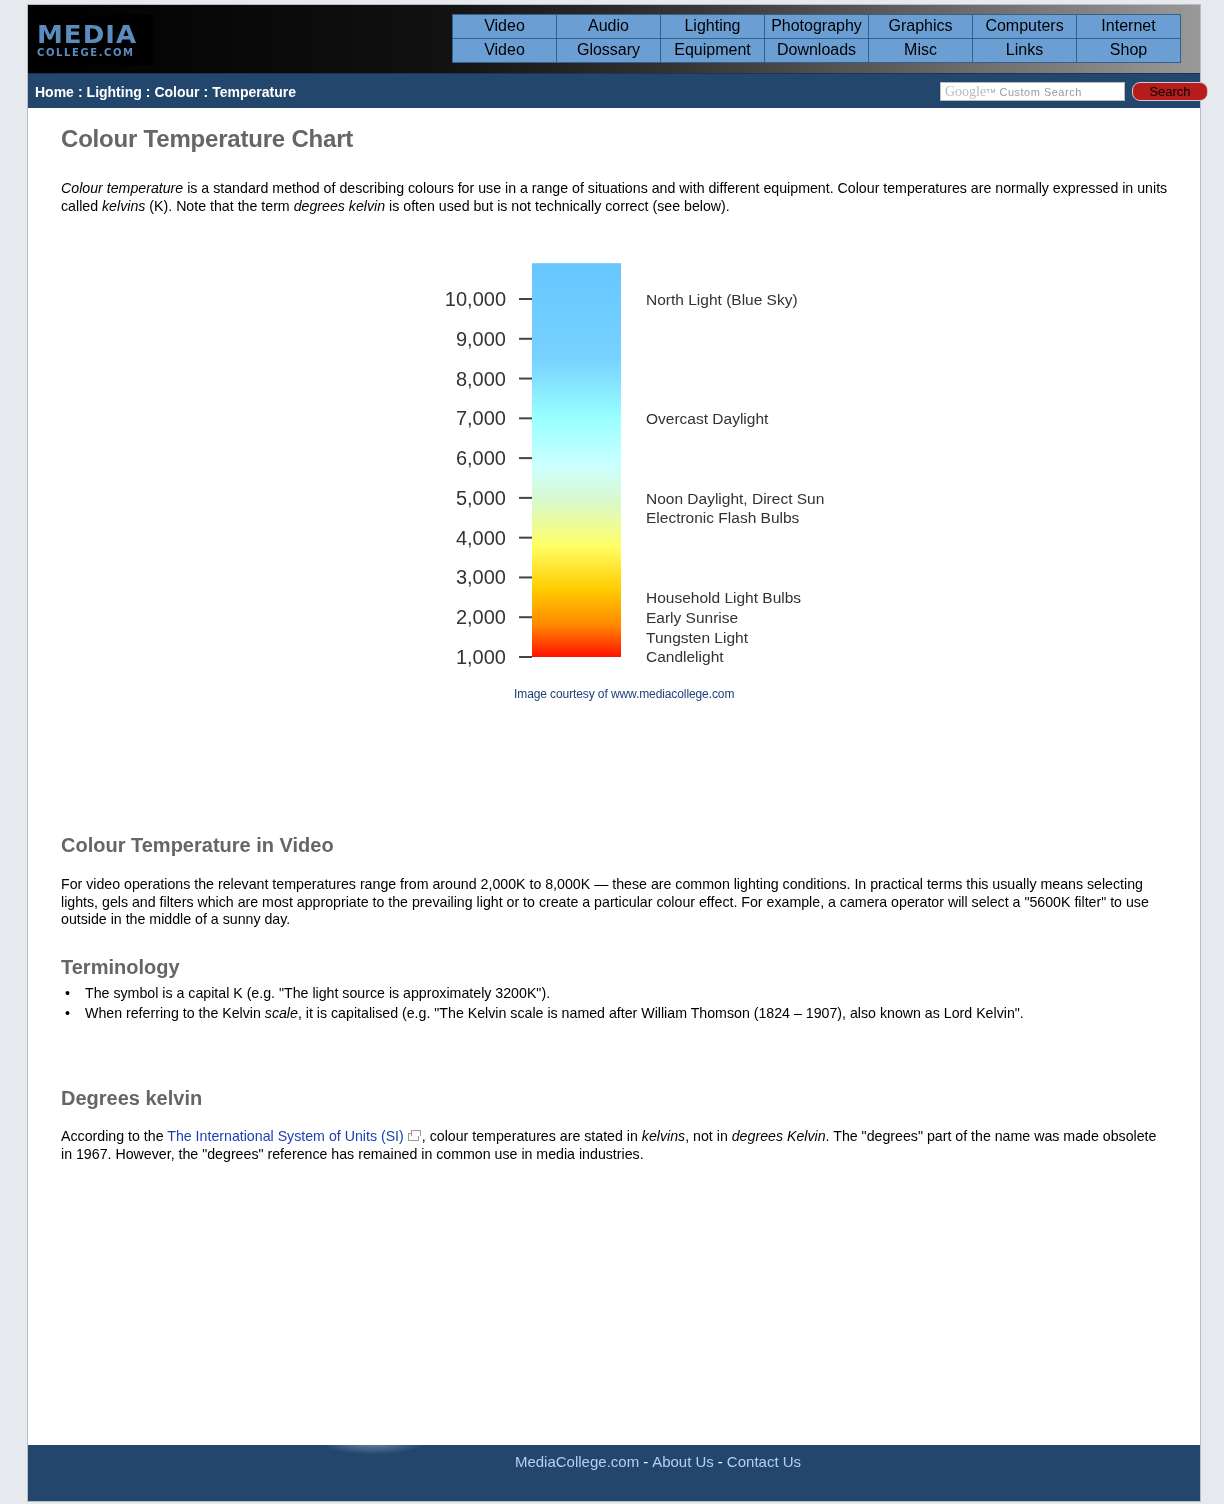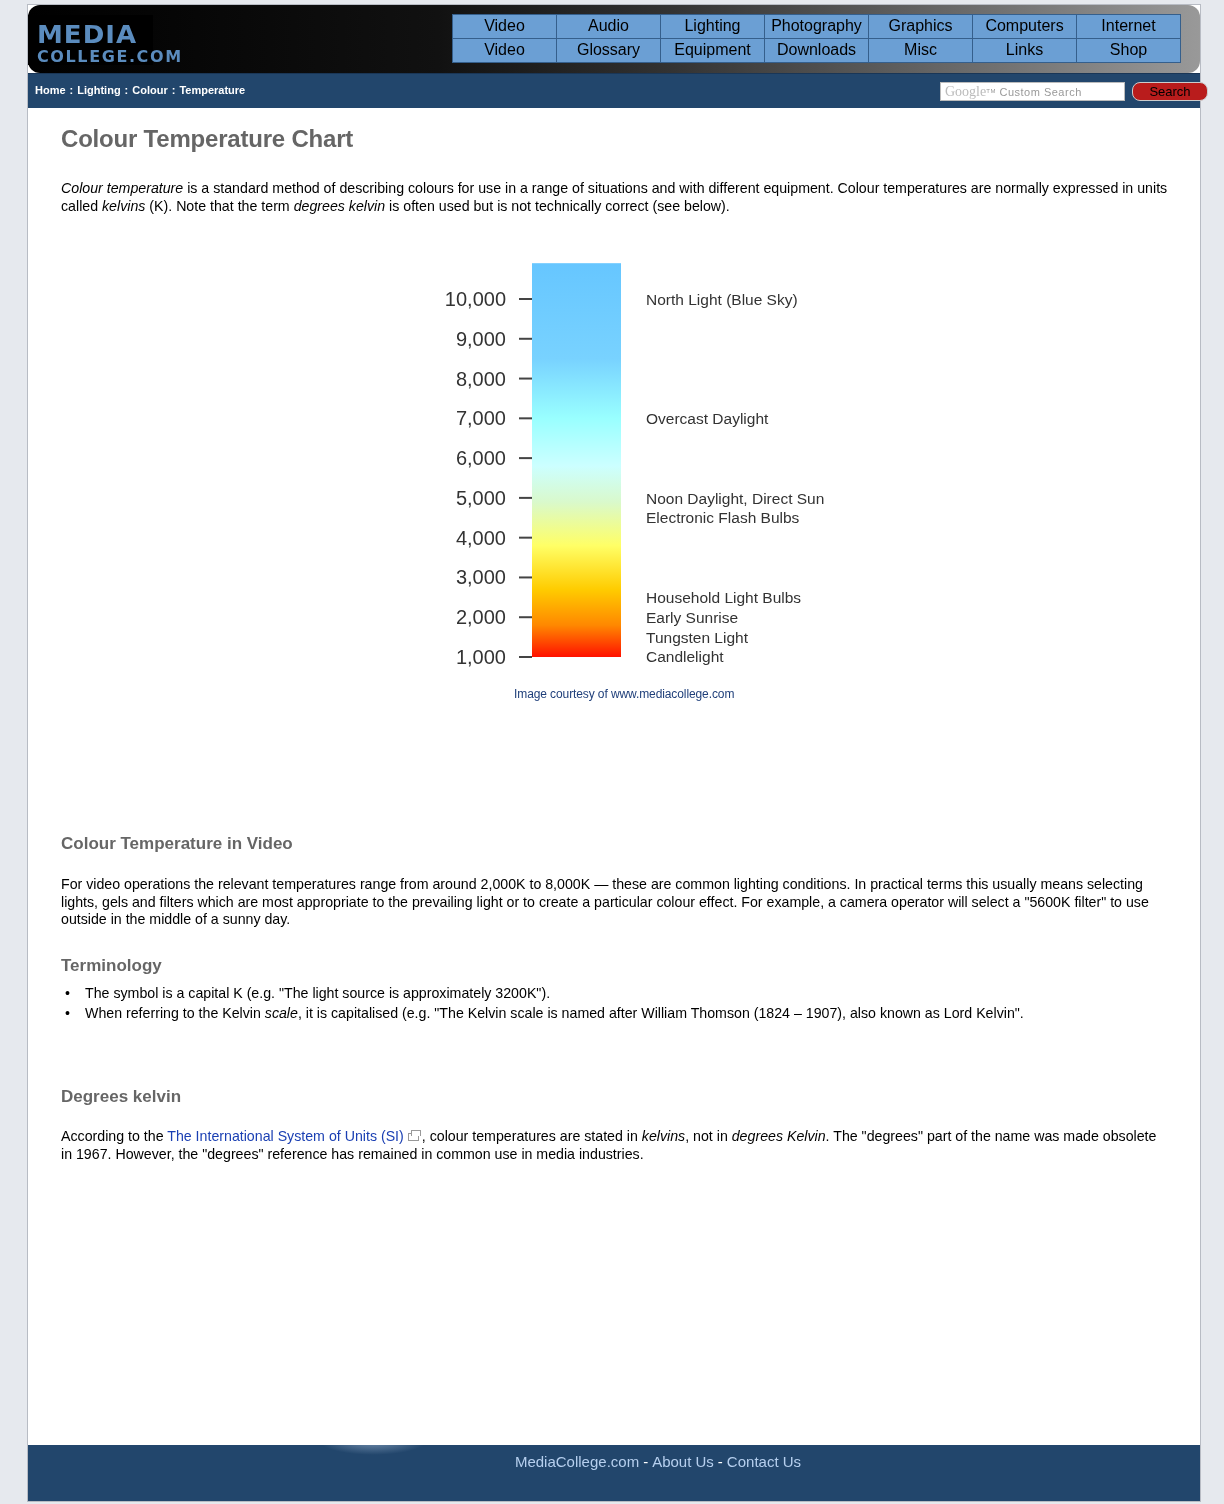--- a/index.html
+++ b/index.html
@@ -16,38 +16,37 @@
     left: 27px; top: 4px;
     width: 1174px; height: 1498px;
     background: #fff;
     border: 1px solid #b8bcc4;
   }
   
   #header {
     position: absolute; left: 0; top: 0;
     width: 1172px; height: 68px;
     background: linear-gradient(90deg, #000 0%, #111 35%, #333 55%, #666 78%, #999 100%);
-    border-radius: 12px;
   }
   #logo {
     position: absolute; left: 0; top: 10px;
     width: 125px; height: 50px;
     background: #000;
   }
   #logo .l1 {
     position: absolute; left: 9px; top: 4px;
     font-family: "DejaVu Sans", sans-serif;
     font-weight: bold; font-size: 26px;
     color: #5b8cbe; letter-spacing: 1px;
     transform: scaleY(0.95);
   }
   #logo .l2 {
     position: absolute; left: 9px; top: 32px;
     font-family: "DejaVu Sans", sans-serif;
-    font-weight: bold; font-size: 16px;
+    font-weight: bold; font-size: 10px;
     color: #5b8cbe; letter-spacing: 1.6px;
   }
   #nav {
     position: absolute; left: 424px; top: 9px;
     display: grid;
     grid-template-columns: repeat(7, 103px);
     grid-template-rows: 23px 23px;
     border: 1px solid #355f8c;
     background: #355f8c;
     gap: 1px;
@@ -63,21 +62,21 @@
   }
   
   #crumbbar {
     position: absolute; left: 0; top: 68px;
     width: 1172px; height: 35px;
     background: #22466c;
     border-top: 1px solid #1a3656;
   }
   #breadcrumb {
     position: absolute; left: 7px; top: 10px;
-    font-size: 11px; font-weight: bold; color: #fff;
+    font-size: 14px; font-weight: bold; color: #fff;
   }
   #breadcrumb .crumb { color: #fff; cursor: pointer; }
   #breadcrumb .sep { color: #fff; padding: 0 4px; }
   #search-input {
     position: absolute; left: 912px; top: 8px;
     width: 185px; height: 19px;
     border: 1px solid #bbb;
     background: #fff;
     font-size: 11px;
     color: #999;
@@ -112,21 +111,21 @@
     letter-spacing: -0.2px;
   }
   .para {
     position: absolute; left: 0;
     width: 1108px;
     font-size: 14.2px; line-height: 17.5px;
     color: #000;
   }
   h3 {
     position: absolute; left: 0;
-    font-size: 17px; font-weight: bold; color: #666;
+    font-size: 20px; font-weight: bold; color: #666;
   }
   ul.terms {
     position: absolute; left: 0; top: 875px;
     width: 1090px;
     list-style: none;
     font-size: 14.2px; line-height: 19.5px;
   }
   ul.terms li {
     position: relative;
     padding-left: 24px;

